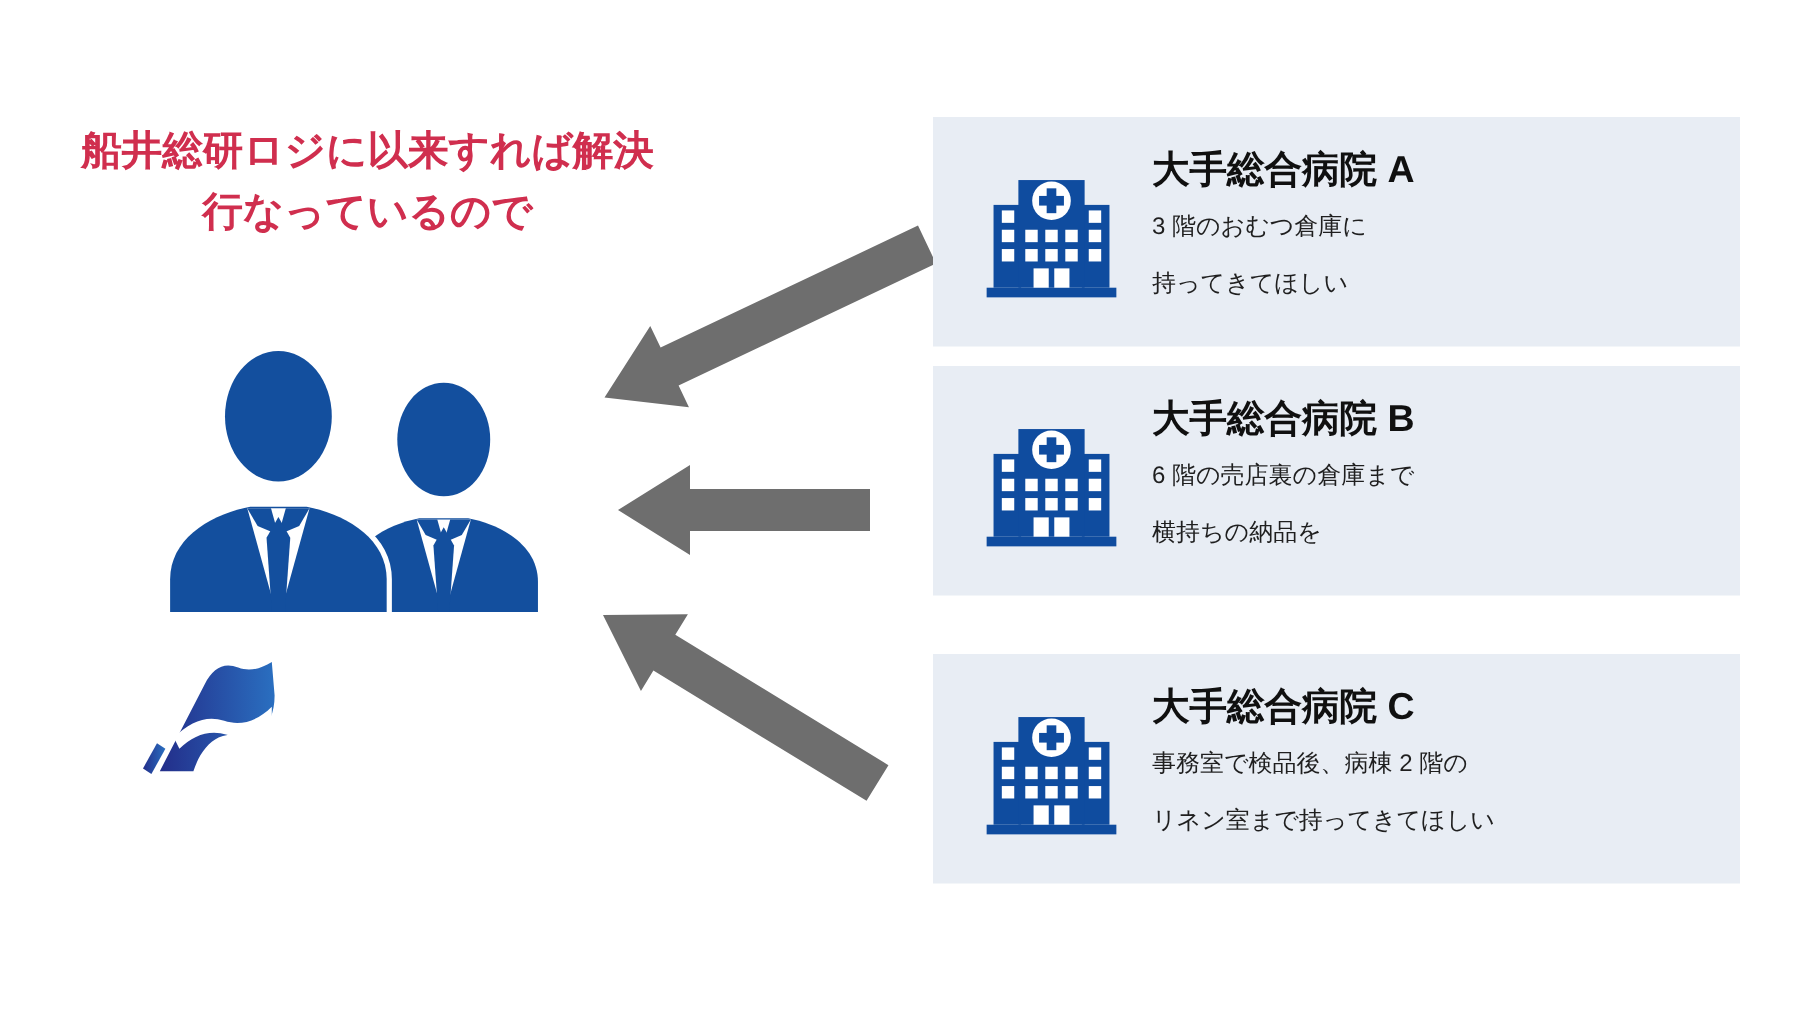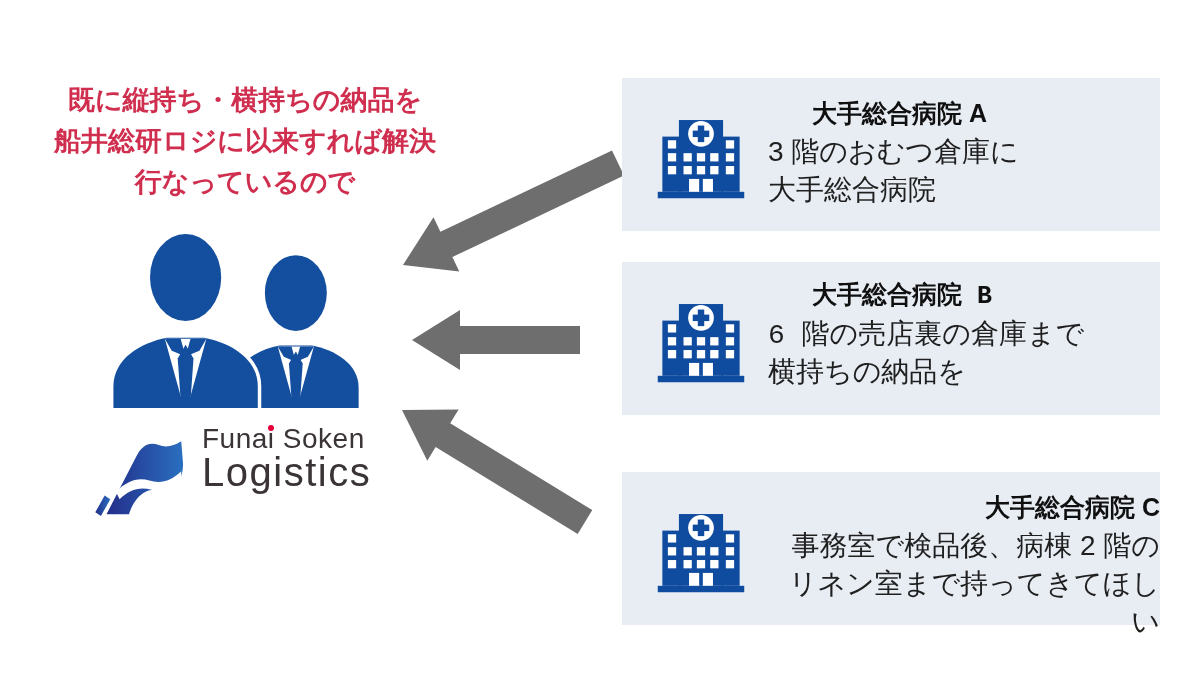--- a/index.html
+++ b/index.html
@@ -26,31 +26,30 @@
   .red-i{position:relative;}
   .red-i::after{
     content:"";position:absolute;left:50%;transform:translateX(-50%);top:2px;
     width:6px;height:6px;border-radius:50%;background:var(--logo-dot,#e50038);
   }
   
   .card{
     position:absolute;left:622px;width:538px;height:153px;
     background:var(--card-bg,#e8edf4);
   }
-  .card-a{top:78px;} .card-b{top:262px;font-family:Liberation Mono, monospace;} .card-c{top:472px;text-align:right;}
+  .card-a{top:78px;} .card-b{top:244px;} .card-c{top:436px;}
   .hospital-icon{position:absolute;left:33px;top:29px;width:92px;height:96px;color:var(--hospital-blue,#0f4c9f);}
   .card-text{position:absolute;left:146px;top:15px;}
-  .card-title{font-size:25px;font-weight:bold;color:var(--card-title,#101010);line-height:40px;margin-left:44px;}
-  .card-line{font-size:28px;color:var(--card-text,#1f1f1f);line-height:38px;}
+  .card-title{font-size:25px;font-weight:bold;color:var(--card-title,#101010);line-height:40px;}
+  .card-line{font-size:16px;color:var(--card-text,#1f1f1f);line-height:38px;}
 </style>
 </head>
 <body>
 
 <div class="headline">
-  <div>既に縦持ち・横持ちの納品を</div>
   <div>船井総研ロジに以来すれば解決</div>
   <div>行なっているので</div>
 </div>
 
 <svg class="arrows" viewBox="0 0 1200 680" xmlns="http://www.w3.org/2000/svg">
   <polygon points="403,265 433.5,217.3 440.4,231.7 612,150.4 624,175.6 452.4,257 459.3,271.5"></polygon>
   <polygon points="412,340 460,310 460,326 580,326 580,354 460,354 460,370"></polygon>
   <polygon points="402,410 458.6,409.5 450.2,423.2 592.3,510.1 577.7,533.9 435.6,447 427.3,460.7"></polygon>
 </svg>
 
@@ -80,24 +79,20 @@
     <defs>
       <linearGradient id="lgmark" x1="0" y1="0" x2="1" y2="0">
         <stop offset="0" stop-color="#232e8a"></stop>
         <stop offset="1" stop-color="#2a6fc0"></stop>
       </linearGradient>
     </defs>
     <polygon points="0,86 10,68 16,72 6,90" fill="url(#lgmark)"></polygon>
     <path d="M12,88 L44,26 C50,14 58,10 68,14 C76,17 84,15 92,10 L94,34 C94,46 90,56 82,60 C72,64 62,60 54,64 C46,68 40,76 36,88 Z" fill="url(#lgmark)"></path>
     <path d="M22,64 C34,52 46,48 58,52 C70,56 82,52 92,42 L92,54 C84,62 72,66 60,62 C48,58 36,62 26,72 Z" fill="#ffffff"></path>
   </svg>
-  <div class="logo-text">
-    <div class="logo-line1"><span>Funa</span><span class="red-i">i</span><span> Soken</span></div>
-    <div class="logo-line2">Logistics</div>
-  </div>
 </div>
 
 <div class="card card-a">
   <svg class="hospital-icon" viewBox="0 0 100 100" xmlns="http://www.w3.org/2000/svg" fill="currentColor">
     <rect x="3" y="90" width="94" height="7"></rect>
     <rect x="8" y="30" width="20" height="60"></rect>
     <rect x="72" y="30" width="20" height="60"></rect>
     <rect x="26" y="12" width="48" height="78"></rect>
     <circle cx="50" cy="27" r="14" fill="#ffffff"></circle>
     <rect x="46.5" y="18" width="7" height="18"></rect>
@@ -115,21 +110,21 @@
       <rect x="31" y="62" width="9" height="9"></rect>
         <rect x="45.5" y="62" width="9" height="9"></rect>
         <rect x="60" y="62" width="9" height="9"></rect>
       <rect x="37" y="76" width="11" height="14"></rect>
         <rect x="52" y="76" width="11" height="14"></rect>
     </g>
   </svg>
   <div class="card-text">
     <div class="card-title">大手総合病院 A</div>
     <div class="card-line">3 階のおむつ倉庫に</div>
-    <div class="card-line">大手総合病院</div>
+    <div class="card-line">持ってきてほしい</div>
   </div>
 </div>
 
 <div class="card card-b">
   <svg class="hospital-icon" viewBox="0 0 100 100" xmlns="http://www.w3.org/2000/svg" fill="currentColor">
     <rect x="3" y="90" width="94" height="7"></rect>
     <rect x="8" y="30" width="20" height="60"></rect>
     <rect x="72" y="30" width="20" height="60"></rect>
     <rect x="26" y="12" width="48" height="78"></rect>
     <circle cx="50" cy="27" r="14" fill="#ffffff"></circle>

